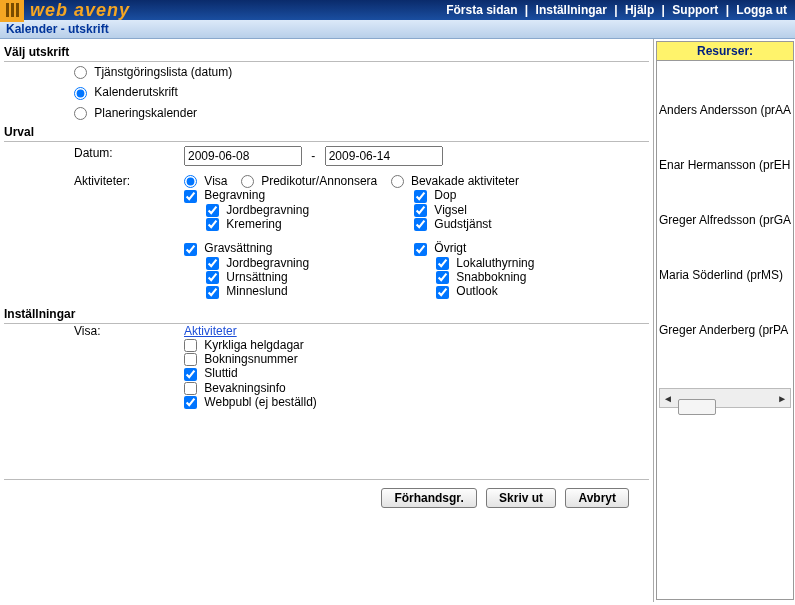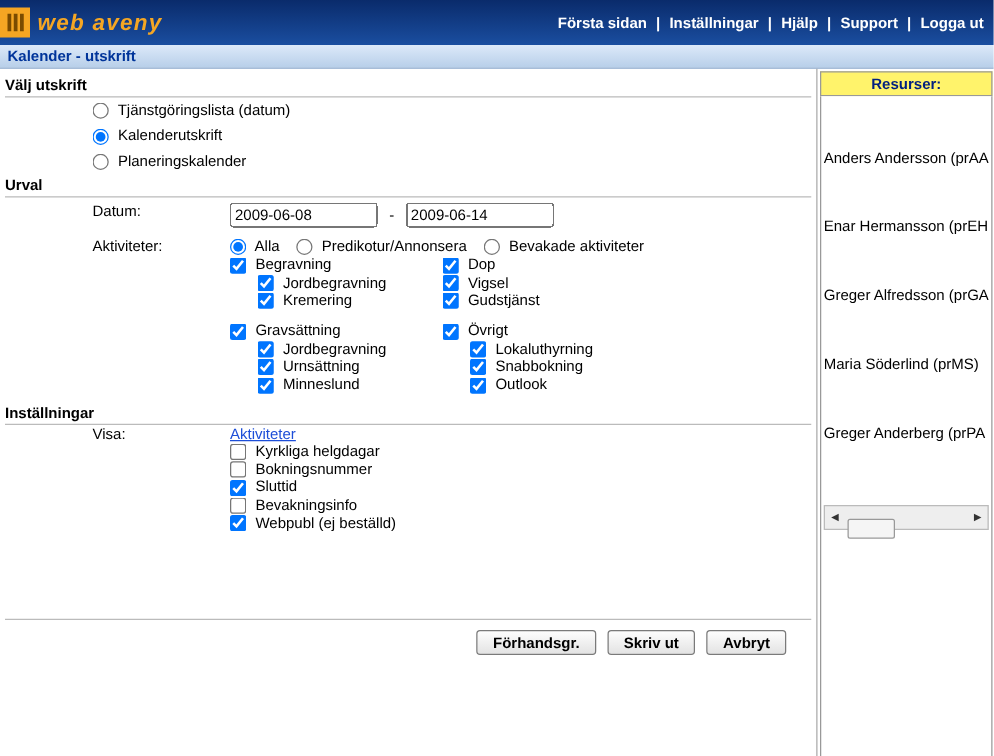--- a/index.html
+++ b/index.html
@@ -6,21 +6,21 @@
     margin: 0;
     padding: 0;
     font-family: Arial, Helvetica, sans-serif;
     font-size: 12px;
     color: #000;
     background: #fff;
   }
   .topbar {
     display: flex;
     align-items: center;
-    height: 36px;
+    height: 20px;
     background: linear-gradient(#0a2b6b, #1a4ea0);
     color: #fff;
     font-weight: bold;
   }
   .topbar .logo-box {
     width: 24px;
     height: 24px;
     background: #f5a623;
     display: flex;
     align-items: center;
@@ -113,20 +113,21 @@
     font-family:inherit; font-size:12px;
     padding:1px 2px;
   }
   .date-sep { padding:0 6px; }
 
   .radio-row label, .check-row label { margin-right:10px; }
   input[type=radio], input[type=checkbox] { vertical-align:middle; margin:0 4px 0 0;}
 
   .acts-grid {
     display:flex;
+    gap:60px;
   }
   .acts-col { min-width:170px; }
   .sub-indent { padding-left:22px; }
   .group-gap { height:10px; }
 
   .settings-link { color:#1d4ed8; text-decoration:underline;margin-top:28px; }
   .hr { border:none; border-top:1px solid #bbb; margin:14px 0 8px 0;}
   .button-row { text-align:right; padding-right:20px;}
   .btn {
     font-family:inherit; font-size:12px;
@@ -194,21 +195,21 @@
         </div>
       </div>
 
       <div class="spacer-v"></div>
         <div class="spacer-v"></div>
 
       <div class="acts-label-row">
         <div class="acts-label-col">Aktiviteter:</div>
         <div class="acts-content">
           <div class="radio-row">
-            <label><input type="radio" name="flt" checked="" style=""> <span>Alla</span></label>
+            <label><input type="radio" name="flt" checked="" style=""> <span>Visa</span></label>
             <label><input type="radio" name="flt" style=""> <span>Predikotur/Annonsera</span></label>
             <label><input type="radio" name="flt" style=""> <span>Bevakade aktiviteter</span></label>
           </div>
 
           <div class="acts-grid">
             <div class="acts-col">
               <div class="check-row"><label><input type="checkbox" checked="" style=""> <span>Begravning</span></label></div>
               <div class="check-row sub-indent"><label><input type="checkbox" checked="" style=""> <span>Jordbegravning</span></label></div>
               <div class="check-row sub-indent"><label><input type="checkbox" checked="" style=""> <span>Kremering</span></label></div>
               <div class="group-gap"></div>

